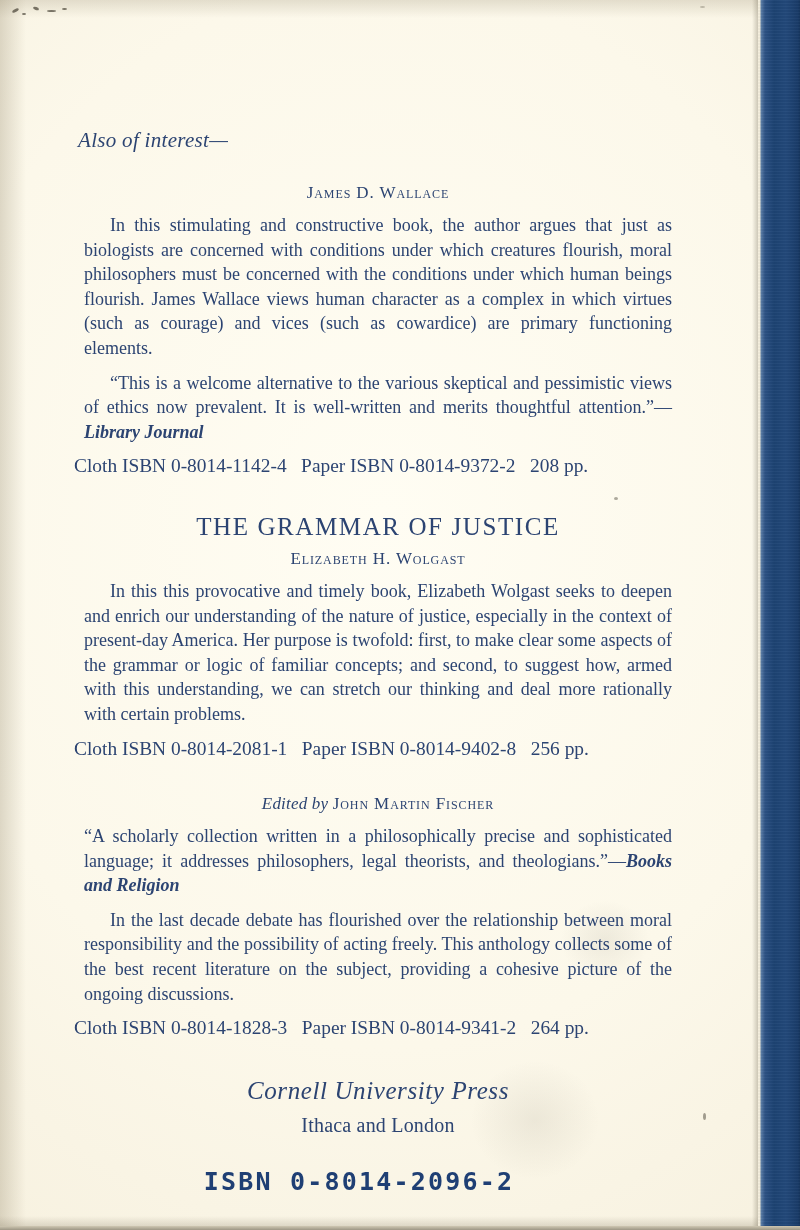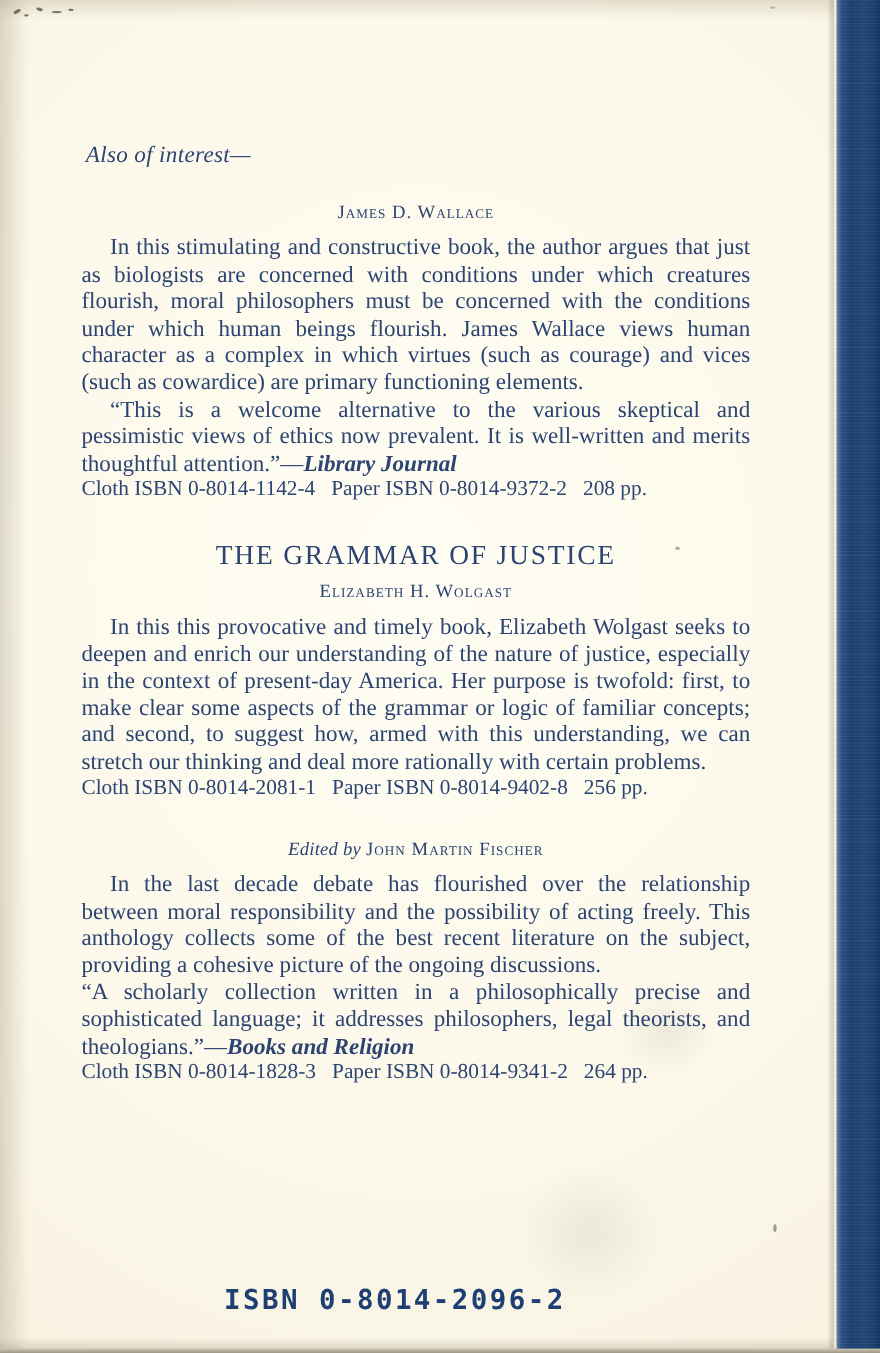--- a/index.html
+++ b/index.html
@@ -111,25 +111,25 @@
     letter-spacing: .9px;
     margin: 0 0 9px 0;
   }
   .book-author .edited-by {
     font-variant: normal;
     font-style: italic;
     letter-spacing: .2px;
   }
 
   .para {
-    font-size: 21px;
+    font-size: 18px;
     line-height: 24.6px;
     text-align: justify;
     text-indent: 26px;
-    margin: 0;
+    margin: 10px;
     hyphens: none;
   }
   .para.no-indent { text-indent: 0; }
   .para .src { font-style: italic; font-weight: bold; }
 
   .isbn-line {
     font-size: 19.4px;
     line-height: 24.6px;
     margin: 0;
     white-space: pre;
@@ -225,25 +225,29 @@
       <p class="isbn-line">Cloth ISBN 0-8014-2081-1   Paper ISBN 0-8014-9402-8   256 pp.</p>
     </div>
 
     <div class="gap-2"></div>
 
     <div class="book">
       <div class="book-author">
         <span class="edited-by">Edited by </span>
         <span>John Martin Fischer</span>
       </div>
+      <p class="para no-indent"><span>“A scholarly collection written in a philosophically precise and sophisticated language; it addresses philosophers, legal theorists, and theologians.”—</span><span class="src">Books and Religion</span></p>
       <p class="para">In the last decade debate has flourished over the relationship between moral responsibility and the possibility of acting freely. This anthology collects some of the best recent literature on the subject, providing a cohesive picture of the ongoing discussions.</p>
-      <p class="para no-indent"><span>“A scholarly collection written in a philosophically precise and sophisticated language; it addresses philosophers, legal theorists, and theologians.”—</span><span class="src">Books and Religion</span></p>
       <p class="isbn-line">Cloth ISBN 0-8014-1828-3   Paper ISBN 0-8014-9341-2   264 pp.</p>
     </div>
 
+    <div class="publisher">
+      <p class="publisher-name">Cornell University Press</p>
+      <p class="publisher-city">Ithaca and London</p>
+    </div>
 
   </div>
 
   <div id="isbn-code">
     <span class="code">ISBN 0-8014-2096-2</span>
   </div>
 
   <div id="spine-gutter"></div>
   <div id="spine">
     <div class="spine-grain"></div>

